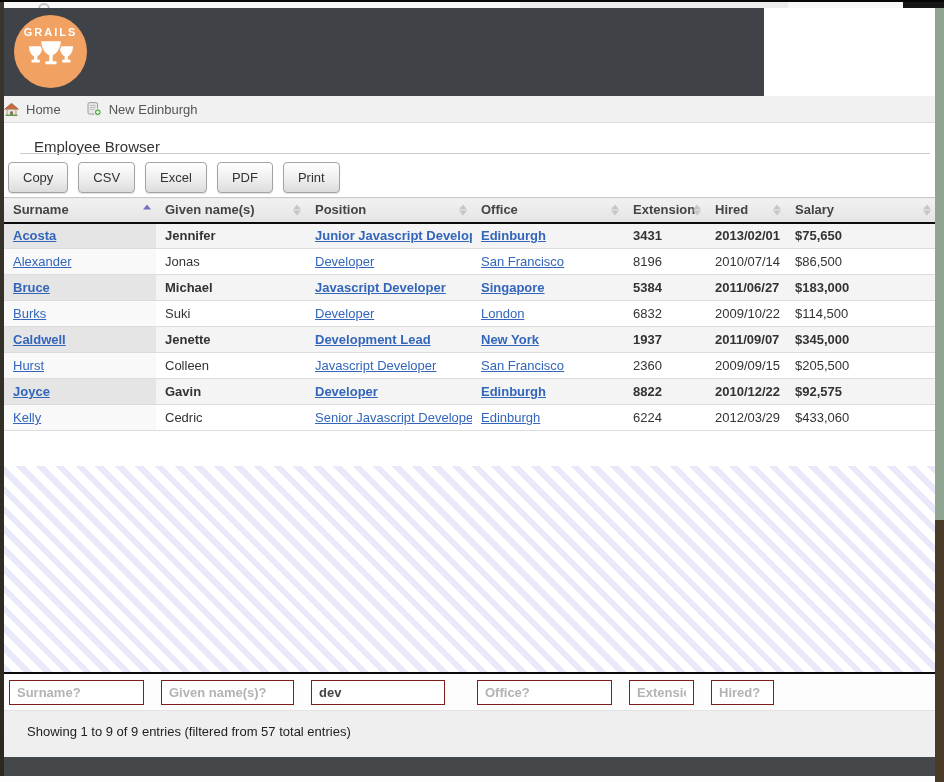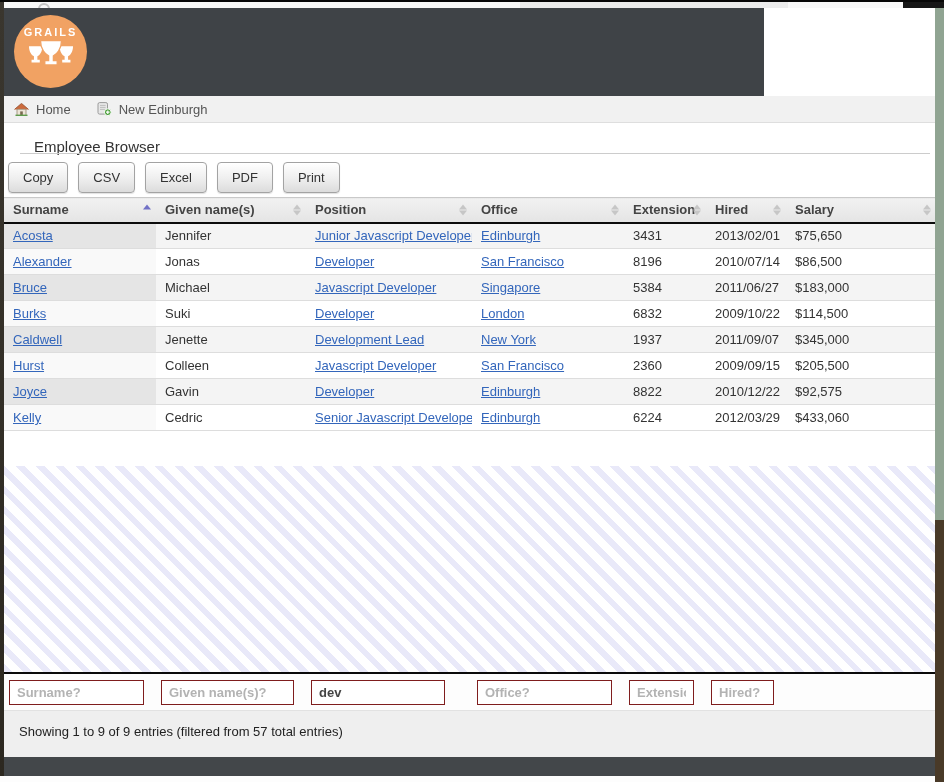--- a/index.html
+++ b/index.html
@@ -27,21 +27,21 @@
   .grails-logo {
     position:absolute; left:14px; top:7px; width:73px; height:73px; border-radius:50%;
     background:#f1a263; display:flex; flex-direction:column; align-items:center; cursor:pointer;
   }
   .grails-text { color:#fff; font-weight:bold; font-size:11px; letter-spacing:2px; margin-top:11px; }
   .grails-goblets { margin-top:1px; }
 
   
   .breadcrumb-bar {
     top:96px; left:4px; width:931px; height:27px; background:#f1f1f1;
-    display:flex; align-items:center; padding-left:10px; border-bottom:1px solid #dedede;
+    display:flex; align-items:center; border-bottom:1px solid #dedede;
   }
   .nav-link { display:inline-flex; align-items:center; gap:7px; margin-right:26px;
     color:#555; text-decoration:none; font-size:13px; cursor:pointer; }
 
   
   .page-title { top:130px; left:26px; margin:8px; font-size:15px; font-weight:normal; color:#333; }
   .title-rule { top:153px; left:20px; width:910px; border-top:1px solid #ccc; height:0; }
 
   
   .export-buttons { top:162px; left:8px; display:flex; gap:10px; }
@@ -67,21 +67,21 @@
   .tri { width:0; height:0; border-left:4px solid transparent; border-right:4px solid transparent; display:block; }
   .tri.up   { border-bottom:5px solid #c6c6c6; }
   .tri.down { border-top:5px solid #c6c6c6; }
   th.sorted-asc .tri.up { border-bottom-color:#7171c6; }
   th.sorted-asc .tri.down { visibility:hidden; }
 
   table.data-table td {
     height:26px; padding:0 9px; border-bottom:1px solid #ddd; color:#333;
     white-space:nowrap; overflow:hidden; vertical-align:middle;
   }
-  tr.odd  td { background:#f4f4f4; }
+  tr.odd  td { background:#f4f4f4;font-weight:bold; }
   tr.odd  td.sorted { background:#e5e5e5; }
   tr.even td { background:#ffffff; }
   tr.even td.sorted { background:#f9f9f9; }
   a.cell-link { color:#3366bb; text-decoration:underline; cursor:pointer; }
 
   
   .scroll-gap {
     top:466px; left:4px; width:932px; height:206px;
     background:repeating-linear-gradient(45deg,#e9e9f9 0px,#e9e9f9 6px,#ffffff 6px,#ffffff 14px);
   }
@@ -95,21 +95,21 @@
   .filter-cell input {
     height:25px; width:calc(100% - 12px); border:1px solid #7f1d1d; background:#fff;
     font-family:"Liberation Sans", sans-serif; font-size:13px; font-weight:bold; color:#444;
     padding:0 7px; outline:none;
   }
   .filter-cell input.narrow { width:134px; }
   .filter-cell input::placeholder { color:#b3b3b3; opacity:1; }
 
   
   .info-bar { top:710px; left:4px; width:931px; height:47px; background:#efefef;
-    padding:13px 0 0 15px; font-size:13px; color:#222; border-top:1px solid #e2e2e2; }
+    padding:13px 0 0 23px; font-size:13px; color:#222; border-top:1px solid #e2e2e2; }
   .footer-bar { top:757px; left:0; width:944px; height:19px; background:#43474a; }
   .footer-white { top:776px; left:0; width:944px; height:6px; background:#fdfdfd; }
 </style>
 </head>
 <body>
 
 <div class="abs top-black"></div>
 <div class="abs top-light">
   <span class="chrome-circle"></span>
   <span class="seg-gray"></span>

